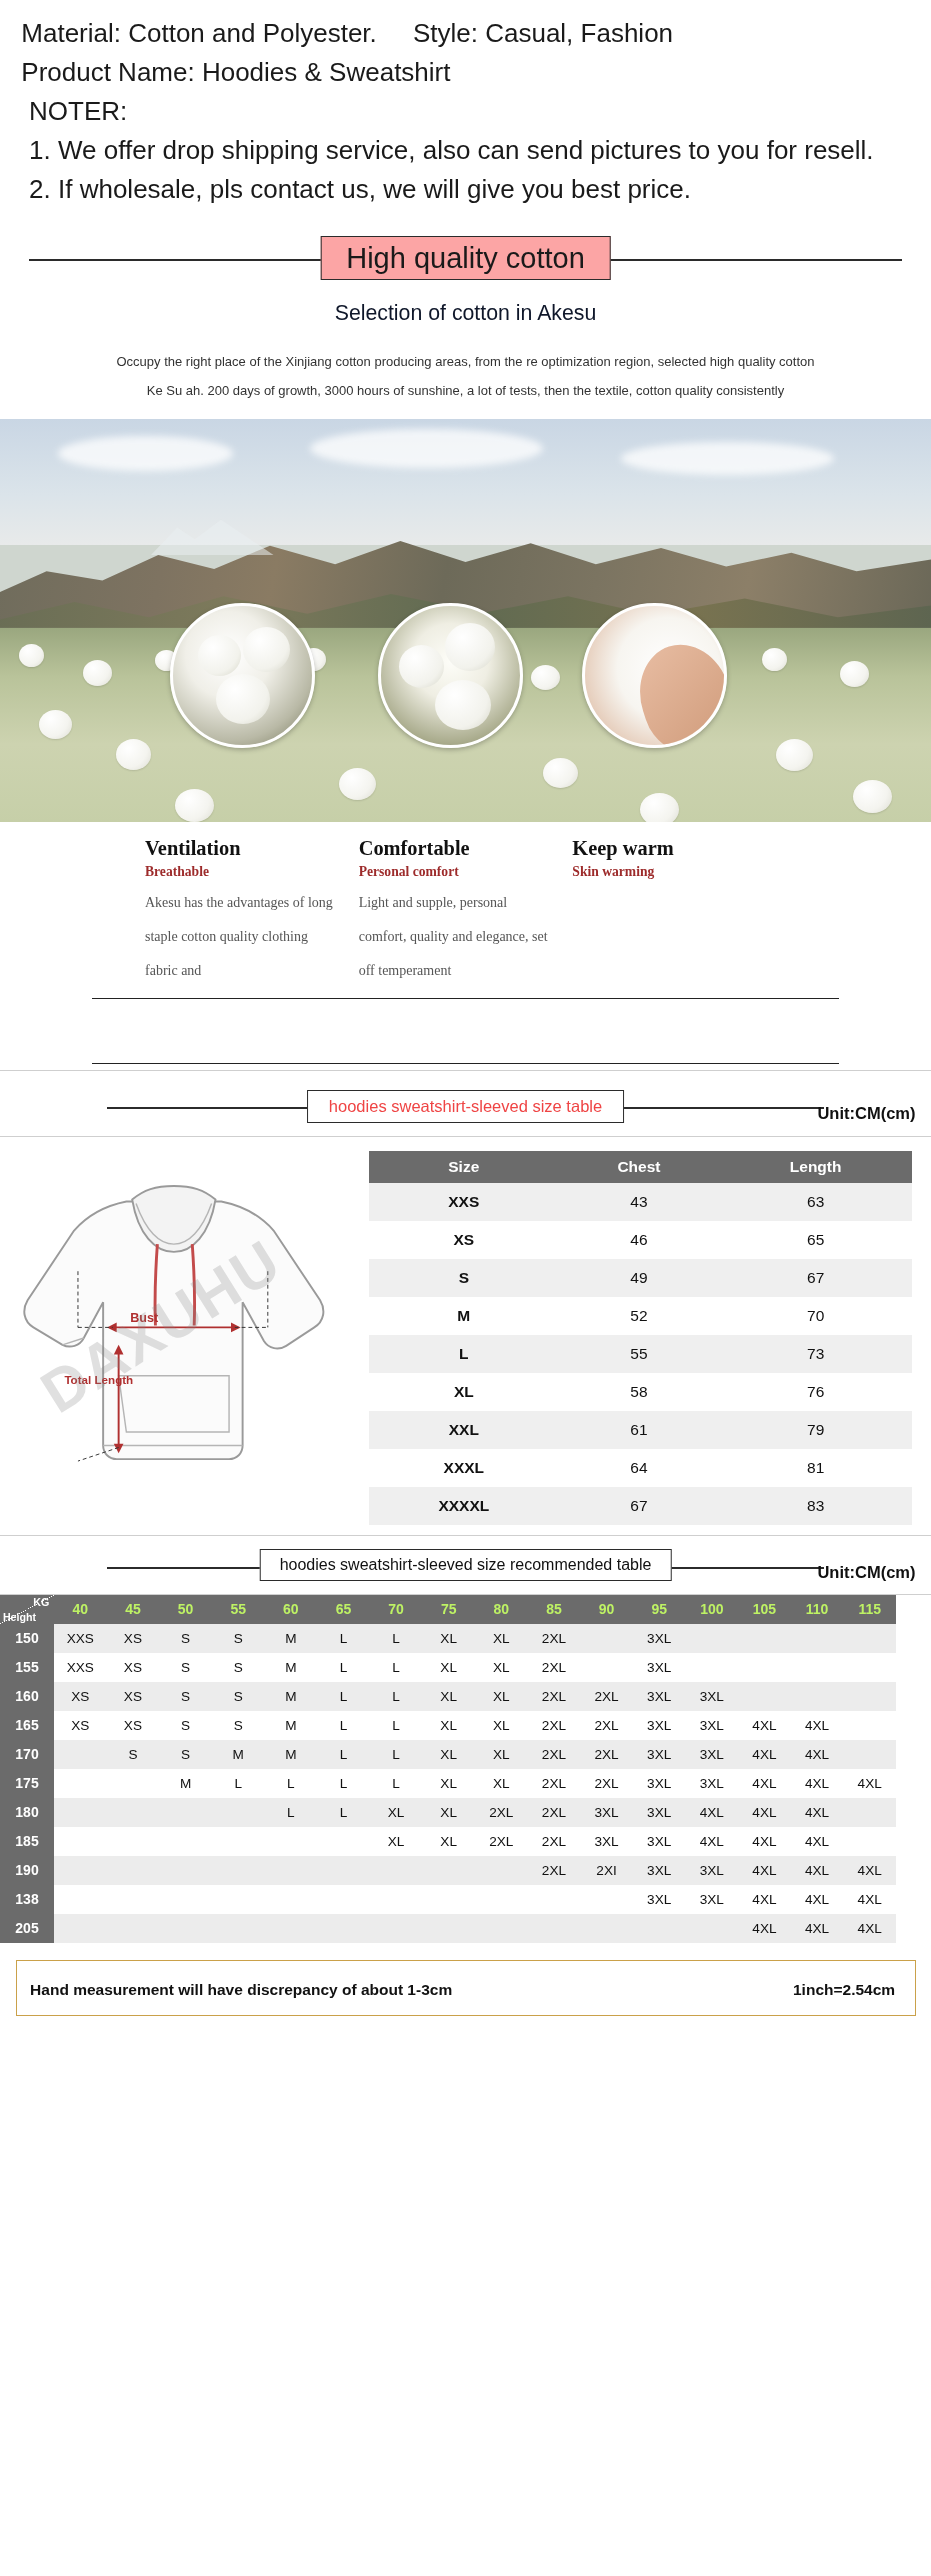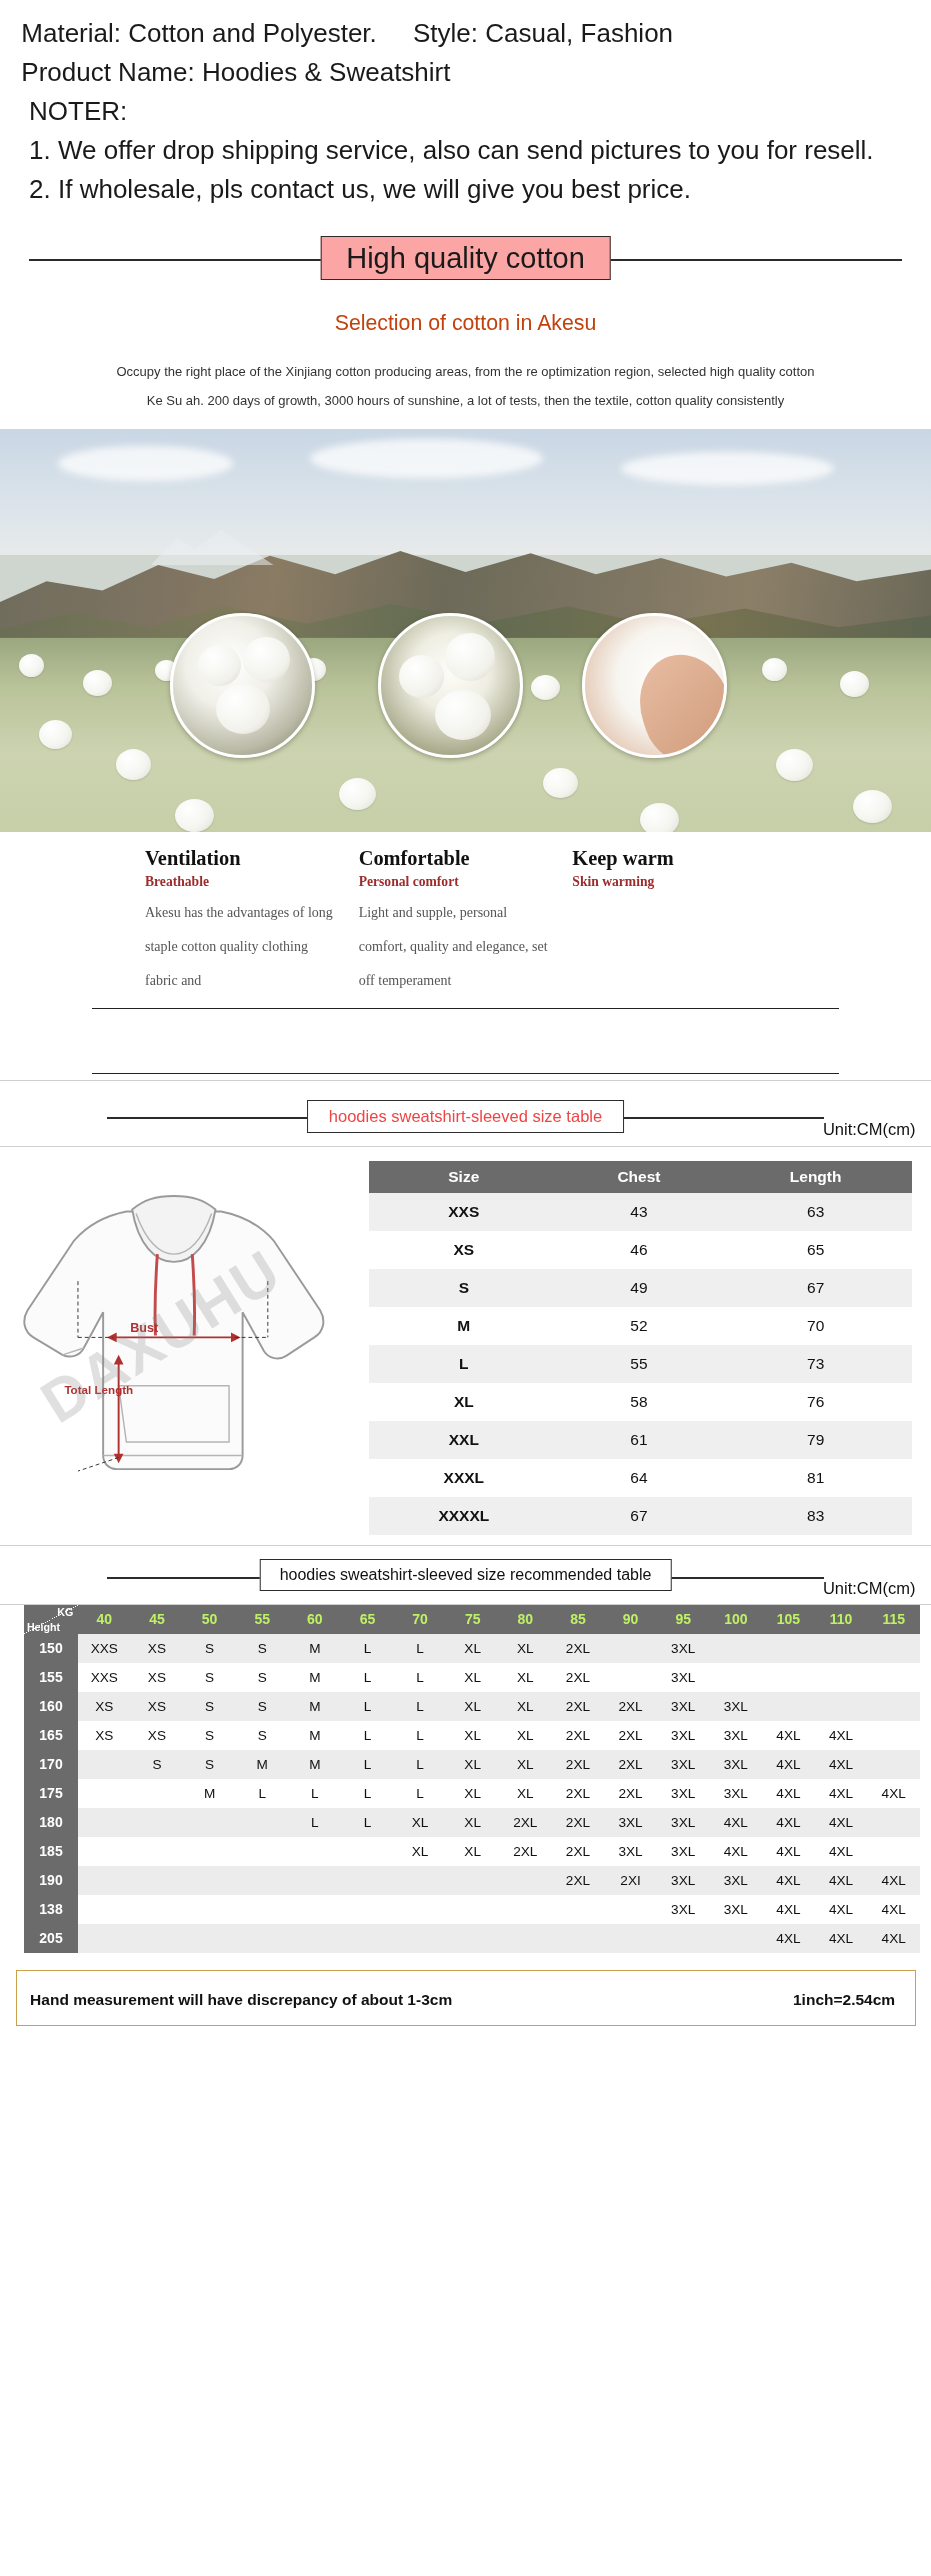--- a/index.html
+++ b/index.html
@@ -46,22 +46,22 @@
     padding: 6.8px 25px;
     font-size: 29px;
     line-height: 29px;
     color: #1a1a1a;
     white-space: nowrap;
   }
 
   .sel-title {
     text-align: center;
     font-size: 21.3px;
-    color: #c2410c;
-    margin-top: 23px;
+    color: #0f172a;
+    margin-top: 13px;
   }
   .sel-para {
     margin: 21.3px auto 0 auto;
     width: 708px;
     text-align: center;
     font-size: 13px;
     line-height: 29px;
     color: #333;
   }
 
@@ -192,21 +192,21 @@
   .tbl-head-rule {
     position:absolute; left:107px; right:107px; top:25px; height:1.9px; background:#2b2b2b;
   }
   .tbl-head-box {
     position:absolute; left:50%; transform:translateX(-50%); top:7.8px;
     background:#fff; border:1.9px solid #2b2b2b; padding:5.8px 21.3px;
     font-size:16.5px; color:#ef4444; white-space:nowrap;text-align:center;
   }
   .unit-note {
     position:absolute; right:15.5px; top:21.3px;
-    font-size:16.5px; font-weight:normal; color:#111;margin-top:6px;
+    font-size:16.5px; font-weight:bold; color:#111;
   }
 
   .hr-thin { height:1px; background:#cfcfcf; margin:0; border:0; }
 
   
   .size-section {
     display:flex;
     padding: 9.7px 0 9.7px 0;
     position: relative;
   }
@@ -254,21 +254,20 @@
     position:absolute; left:50%; transform:translateX(-50%); top:7.8px;
     background:#fff; border:1.9px solid #2b2b2b; padding:5.8px 19.4px;
     font-size:16px; color:#111; white-space:nowrap;
   }
 
   table.rec-table {
     border-collapse: collapse;
     width: 896px;
     font-size: 13.6px;
     table-layout: fixed;
-    margin-left: 24px;
   }
   table.rec-table td, table.rec-table th {
     text-align:center;
     padding: 5.8px 0;
     color: #111;
     height: 29px;
   }
   table.rec-table thead th { background:#6b6b6b; color:#bef264; font-weight:bold; font-size:14px; }
   table.rec-table .corner {
     background:#6b6b6b; color:#fff; position:relative; width: 54px; padding:0;

